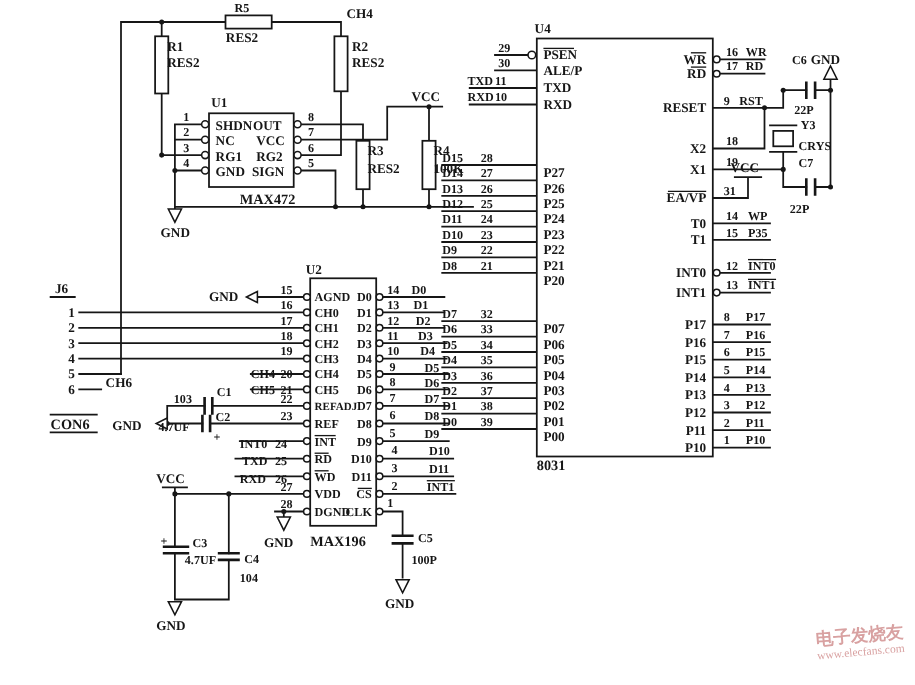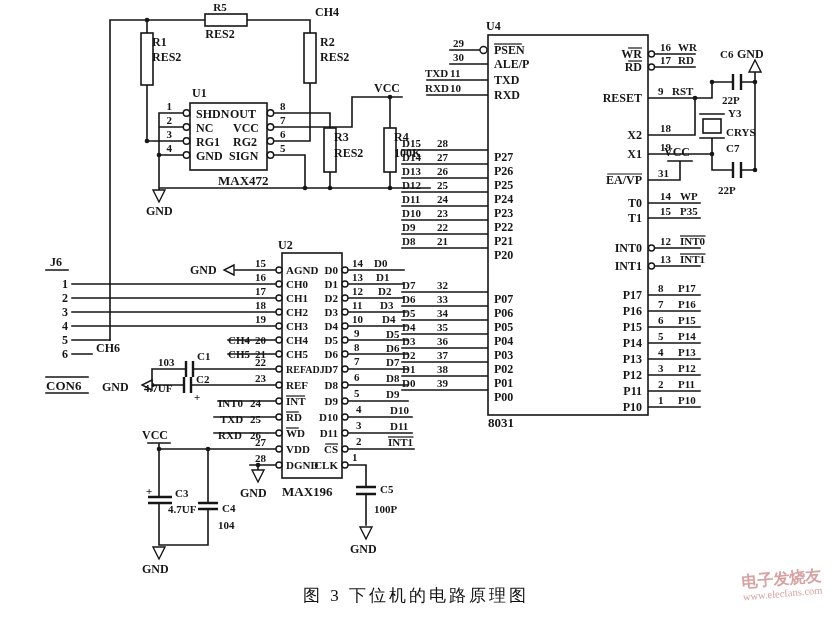--- a/index.html
+++ b/index.html
@@ -370,19 +370,18 @@
         <text x="720" y="58" font-size="11">C6</text>
         <text x="737" y="58" font-size="12">GND</text>
         <text x="722" y="104" font-size="11">22P</text>
         <text x="728" y="117" font-size="11">Y3</text>
         <text x="726" y="136" font-size="11">CRYS</text>
         <text x="726" y="152" font-size="11">C7</text>
         <text x="718" y="194" font-size="11">22P</text>
       </g>
   </svg>
 
-  <div class="caption">图 3  下位机的电路原理图</div>
 
   <div class="wm" style="color: rgb(207, 138, 138);">
     <div class="b">电子发烧友</div>
     <div class="s">www.elecfans.com</div>
   </div>
 </div>
 
 </body></html>

